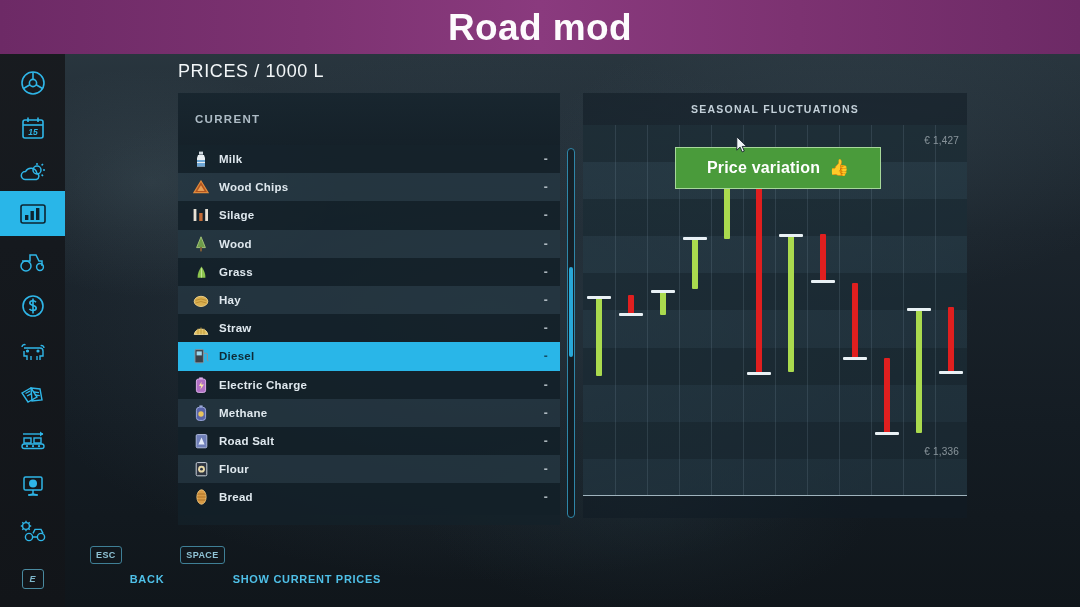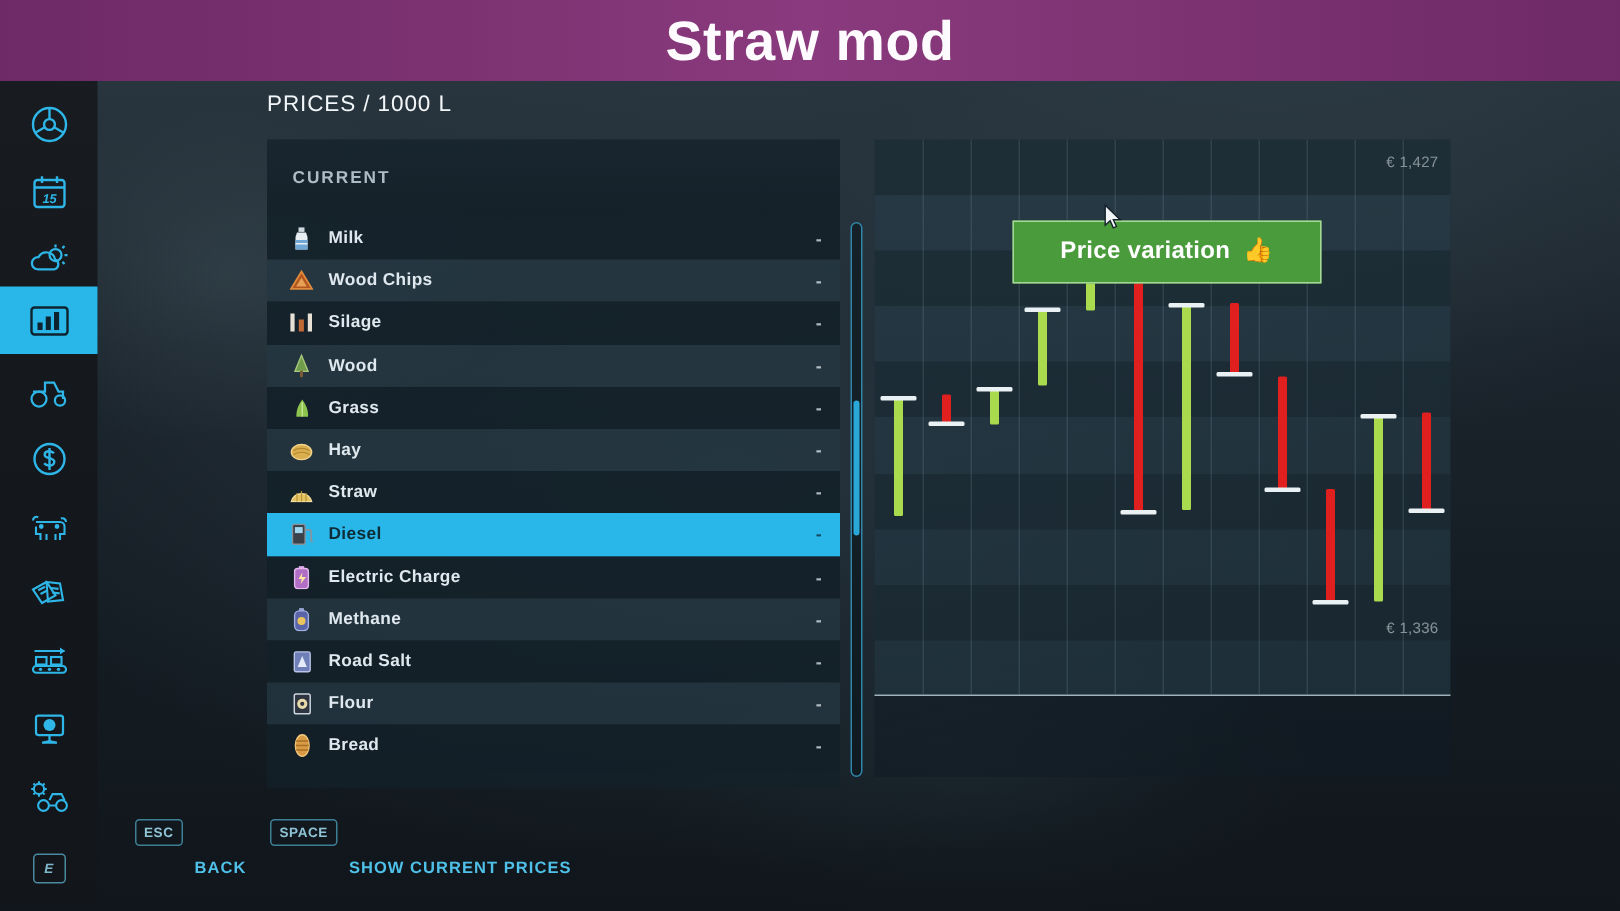--- a/index.html
+++ b/index.html
@@ -58,21 +58,21 @@
   .key-cap {
     width: 22px; height: 20px; border: 1.5px solid #4a8aa0;
     border-radius: 3px; display: flex; align-items: center; justify-content: center;
     color: #7fb8cc; font-size: 9px; font-weight: bold;
   }
   .key-cap.on-purple { border-color: #b07fae; color: #d5b6d4; }
 
   
   .page-title {
     position: absolute; left: 178px; top: 61px;
-    color: #f2f6f8; font-size: 15px; font-weight: 500; letter-spacing: 0.6px;
+    color: #f2f6f8; font-size: 18px; font-weight: 500; letter-spacing: 0.6px;
     z-index: 20;
   }
 
   
   .goods-panel {
     position: absolute; left: 178px; top: 93px; width: 382px; height: 422px;
     background: rgba(17,28,36,0.55);
     z-index: 20;
   }
   .goods-header {
@@ -192,21 +192,21 @@
   .help-label {
     color: #4fc0e8; font-size: 11px; font-weight: bold; letter-spacing: 0.7px; margin-top: 48px;
   }
 </style>
 </head>
 <body>
 
 <div id="root">
 
   <div class="banner">
-    <div class="banner-text">Straw mod</div>
+    <div class="banner-text">Road mod</div>
   </div>
 
   <div class="rail">
     <div class="rail-top-pad"></div>
 
     <div class="rail-item" style="position:absolute;top:20px;left:0;">
       <div class="key-cap on-purple">
         <span>Q</span>
       </div>
     </div>
@@ -497,20 +497,21 @@
         </div>
       </div>
     <div class="goods-foot"></div>
   </div>
 
   <div class="list-scroll">
     <div class="thumb"></div>
   </div>
 
   <div class="chart-panel">
+    <div class="chart-title">SEASONAL FLUCTUATIONS</div>
     <div class="plot" id="plot">
       <div class="price-label hi">€ 1,427</div>
       <div class="price-label lo">€ 1,336</div>
     <div class="hband" style="top: 0px;"></div>
         <div class="hband" style="top: 74.2px;"></div>
         <div class="hband" style="top: 148.4px;"></div>
         <div class="hband" style="top: 222.6px;"></div>
         <div class="hband" style="top: 296.8px;"></div>
         <div class="vline" style="left: 32px;"></div>
         <div class="vline" style="left: 64px;"></div>

